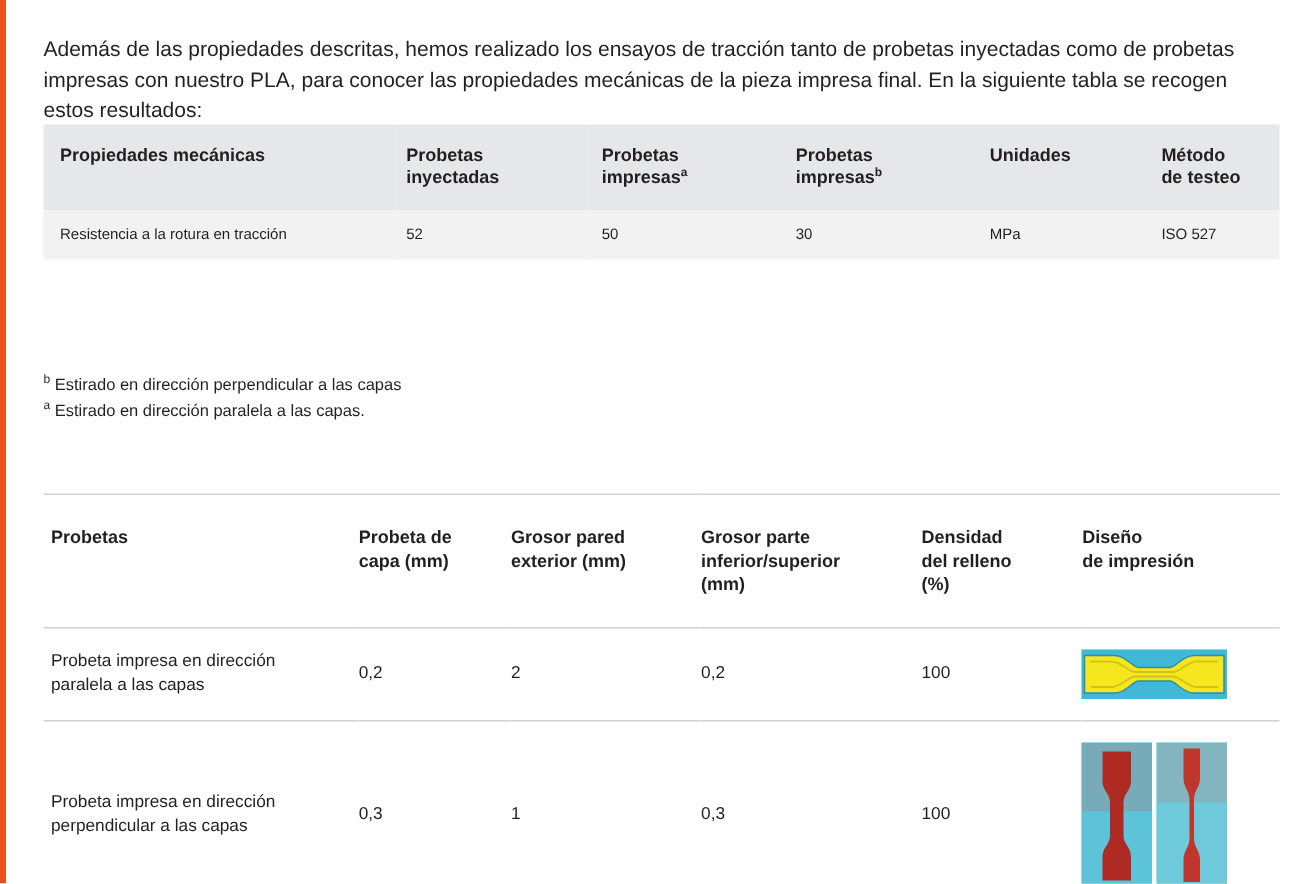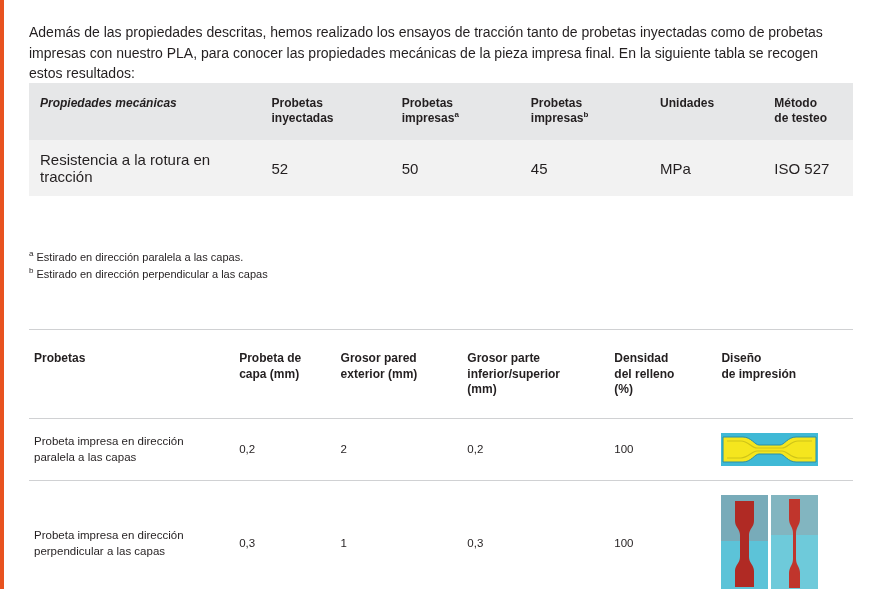--- a/index.html
+++ b/index.html
@@ -51,27 +51,26 @@
     font-weight: bold;
     text-align: left;
     vertical-align: top;
     padding: 13px 8px 14px 8px;
     color: #231f20;
     font-size: 12px;
     line-height: 15px;
   }
   .table1 thead th.first {
     padding-left: 11px;
-    font-style: italic;
   }
   .table1 tbody td {
     border-bottom: 1px solid #d8d9db;
     padding: 11px 8px 11px 8px;
     vertical-align: middle;
-    font-size: 15px;
+    font-size: 10px;
     color: #231f20;
     background: #f2f2f2;
   }
   .table1 tbody tr:last-child td {
     border-bottom: none;
   }
   .table1 tbody td.first {
     padding-left: 11px;
   }
   .c1 { width: 252px; }
@@ -197,35 +196,35 @@
           <span>Método</span><br>
           <span>de testeo</span>
         </th>
       </tr>
     </thead>
     <tbody>
       <tr>
         <td class="first">Resistencia a la rotura  en tracción</td>
         <td>52</td>
         <td>50</td>
-        <td>45</td>
+        <td>30</td>
         <td>MPa</td>
         <td>ISO 527</td>
       </tr>
     </tbody>
   </table>
 
   <div class="footnotes">
+    <div class="fn">
+      <sup>b</sup>
+      <span>Estirado en dirección perpendicular a las capas</span>
+    </div>
     <div class="fn">
       <sup>a</sup>
       <span>Estirado en dirección paralela a las capas.</span>
-    </div>
-    <div class="fn">
-      <sup>b</sup>
-      <span>Estirado en dirección perpendicular a las capas</span>
     </div>
   </div>
 
   <table class="table2">
     <thead>
       <tr>
         <th class="d1 first">
           <span>Probetas</span>
         </th>
         <th class="d2">

